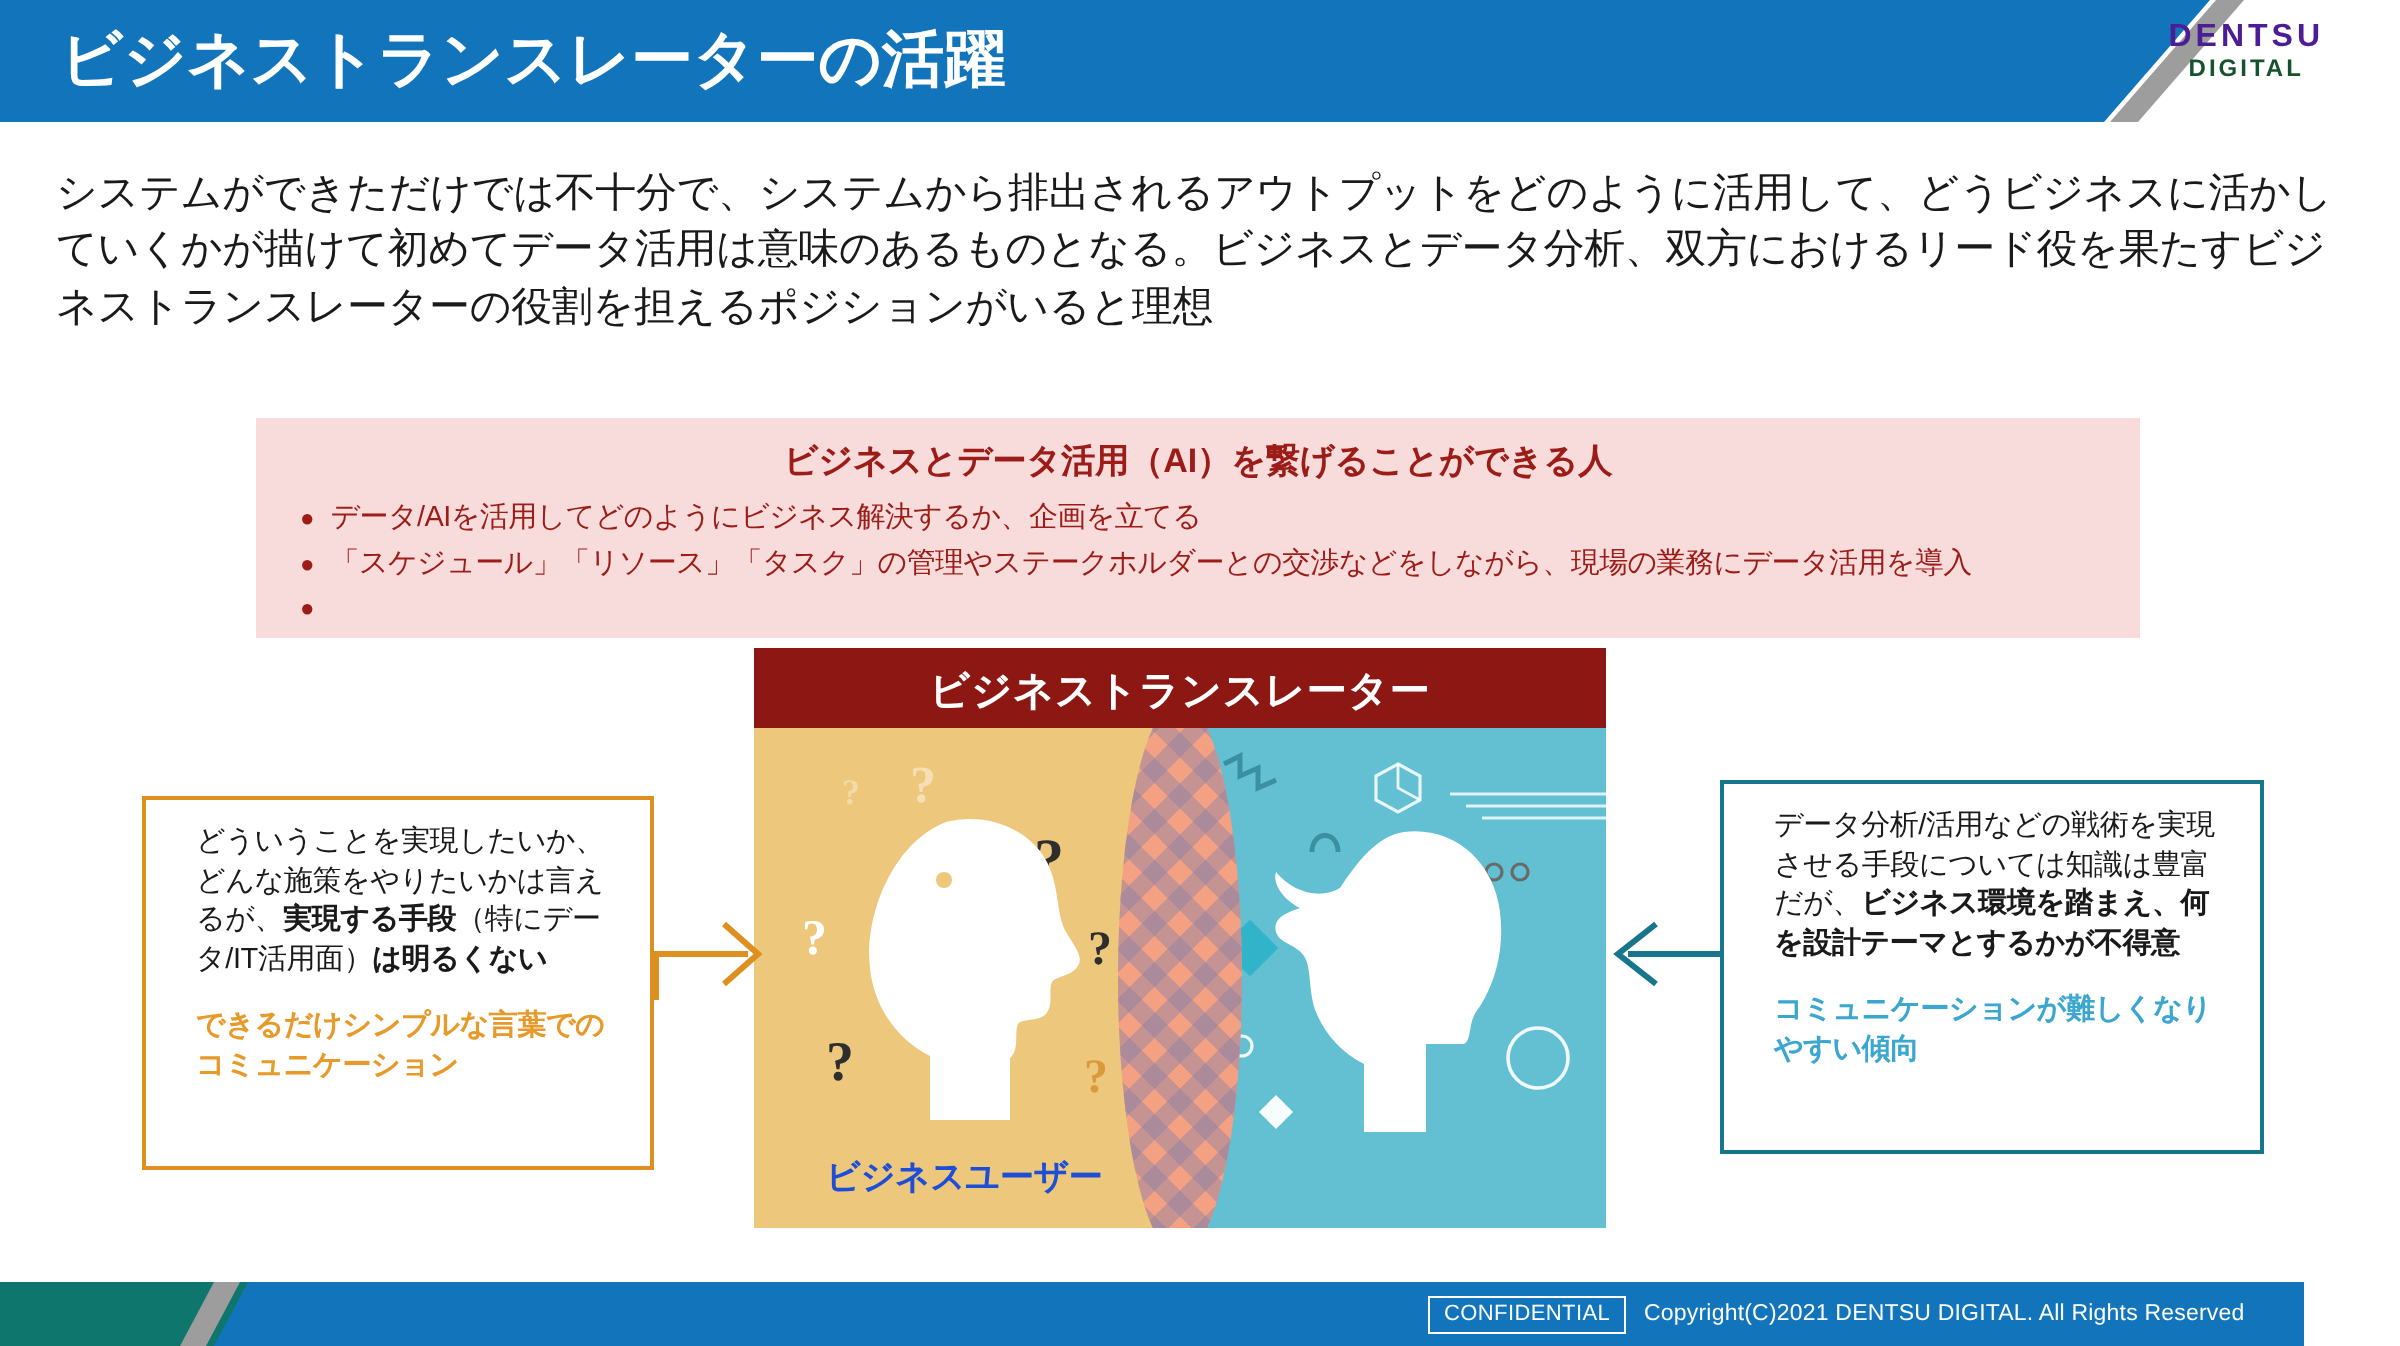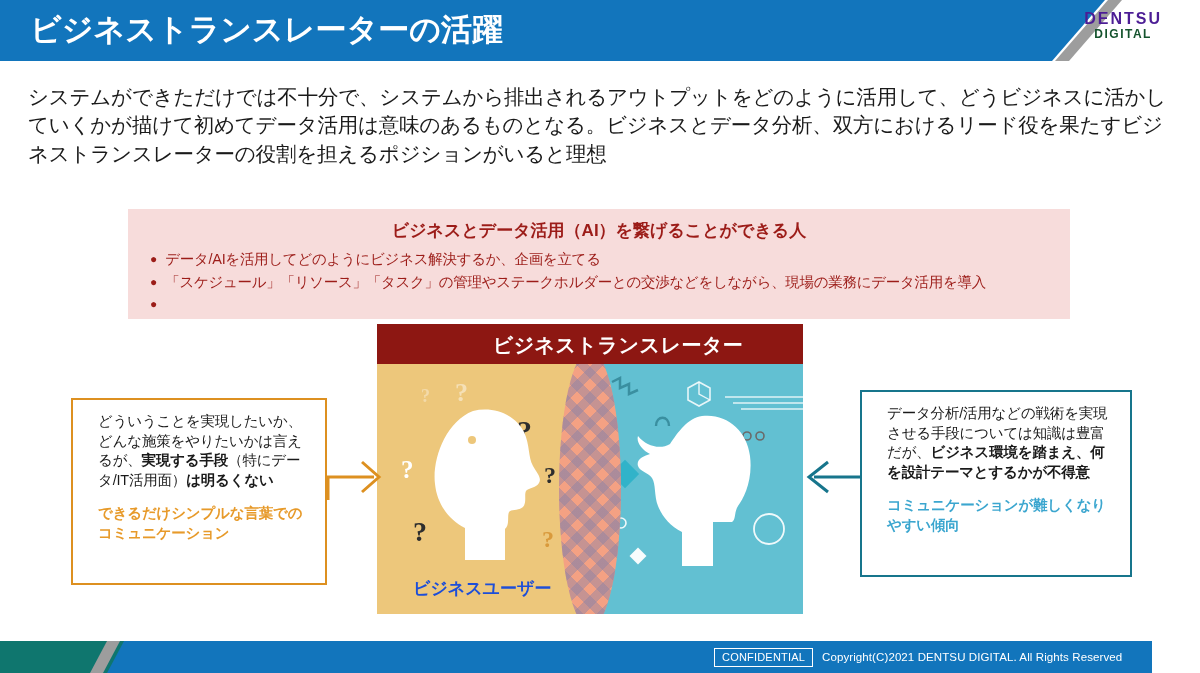--- a/index.html
+++ b/index.html
@@ -79,21 +79,21 @@
   .card{
     position:absolute;left:377px;top:324px;width:426px;height:290px;
     overflow:hidden;background:#ecc579;
   }
   .card-header{
     position:absolute;left:0;top:0;width:426px;height:40px;
     background:#8d1712;
   }
   .card-header-title{
     position:absolute;left:0;top:8px;width:426px;text-align:center;
-    color:#ffffff;font-size:20px;font-weight:bold;letter-spacing:0.5px;padding-left:28px;
+    color:#ffffff;font-size:20px;font-weight:bold;letter-spacing:0.5px;
   }
   .card-body{
     position:absolute;left:0;top:40px;width:426px;height:250px;
     overflow:hidden;
   }
   .half-left{
     position:absolute;left:0;top:0;width:213px;height:250px;
     background:#edc77b;
   }
   .half-right{

